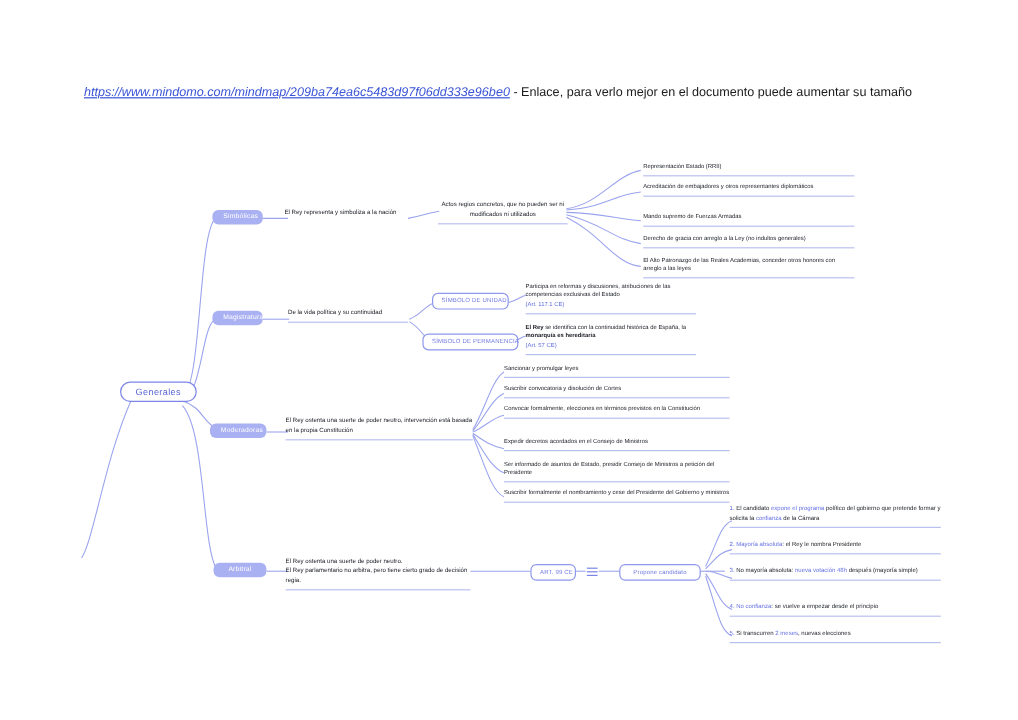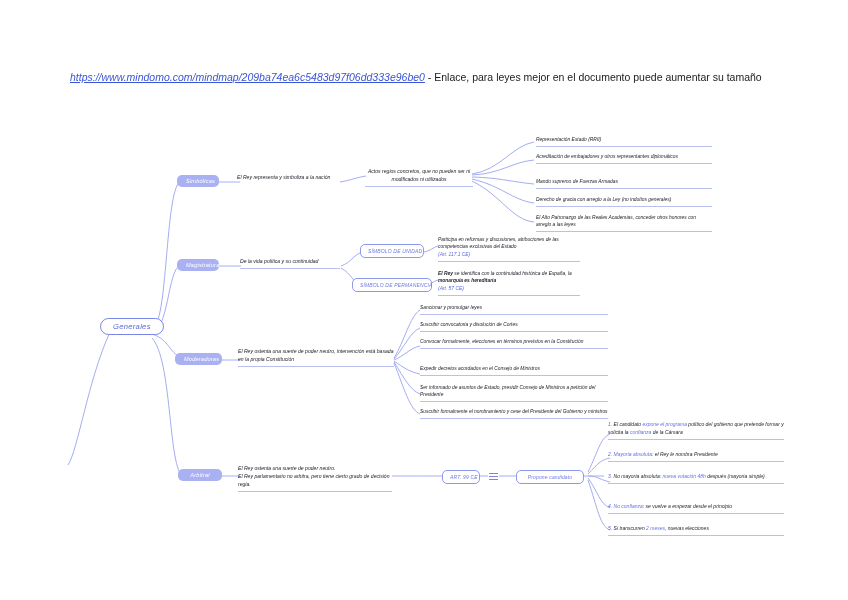--- a/index.html
+++ b/index.html
@@ -48,21 +48,20 @@
     top: 0;
     width: 848px;
     height: 460px;
     pointer-events: none;
   }
 
   
   .node {
     position: absolute;
     box-sizing: border-box;
-    font-style: italic;
   }
 
   
   .root-node {
     border: 1.2px solid #7b85e8;
     border-radius: 11px;
     background: #ffffff;
     padding: 3px 12px;
     font-size: 7.6px;
     color: #5a66d8;
@@ -141,21 +140,21 @@
     display: block;
     height: 0.9px;
     background: #7b85e8;
     width: 100%;
   }
 </style>
 </head>
 <body>
 
 <div id="header-block">
-  <a href="#">https://www.mindomo.com/mindmap/209ba74ea6c5483d97f06dd333e96be0</a><span class="hdr-tail"> - Enlace, para leyes mejor en el documento puede aumentar su tamaño</span>
+  <a href="#">https://www.mindomo.com/mindmap/209ba74ea6c5483d97f06dd333e96be0</a><span class="hdr-tail"> - Enlace, para verlo mejor en el documento puede aumentar su tamaño</span>
 </div>
 
 <div id="mindmap">
 
   <svg id="edge-layer" viewBox="0 0 848 460">
     <g fill="none" stroke="#9aa3ee" stroke-width="0.9">
 
       <path d="M68 345 C 78 330 88 260 110 212"></path>
 
       <path d="M152 208 C 168 208 165 70 180 62"></path>

